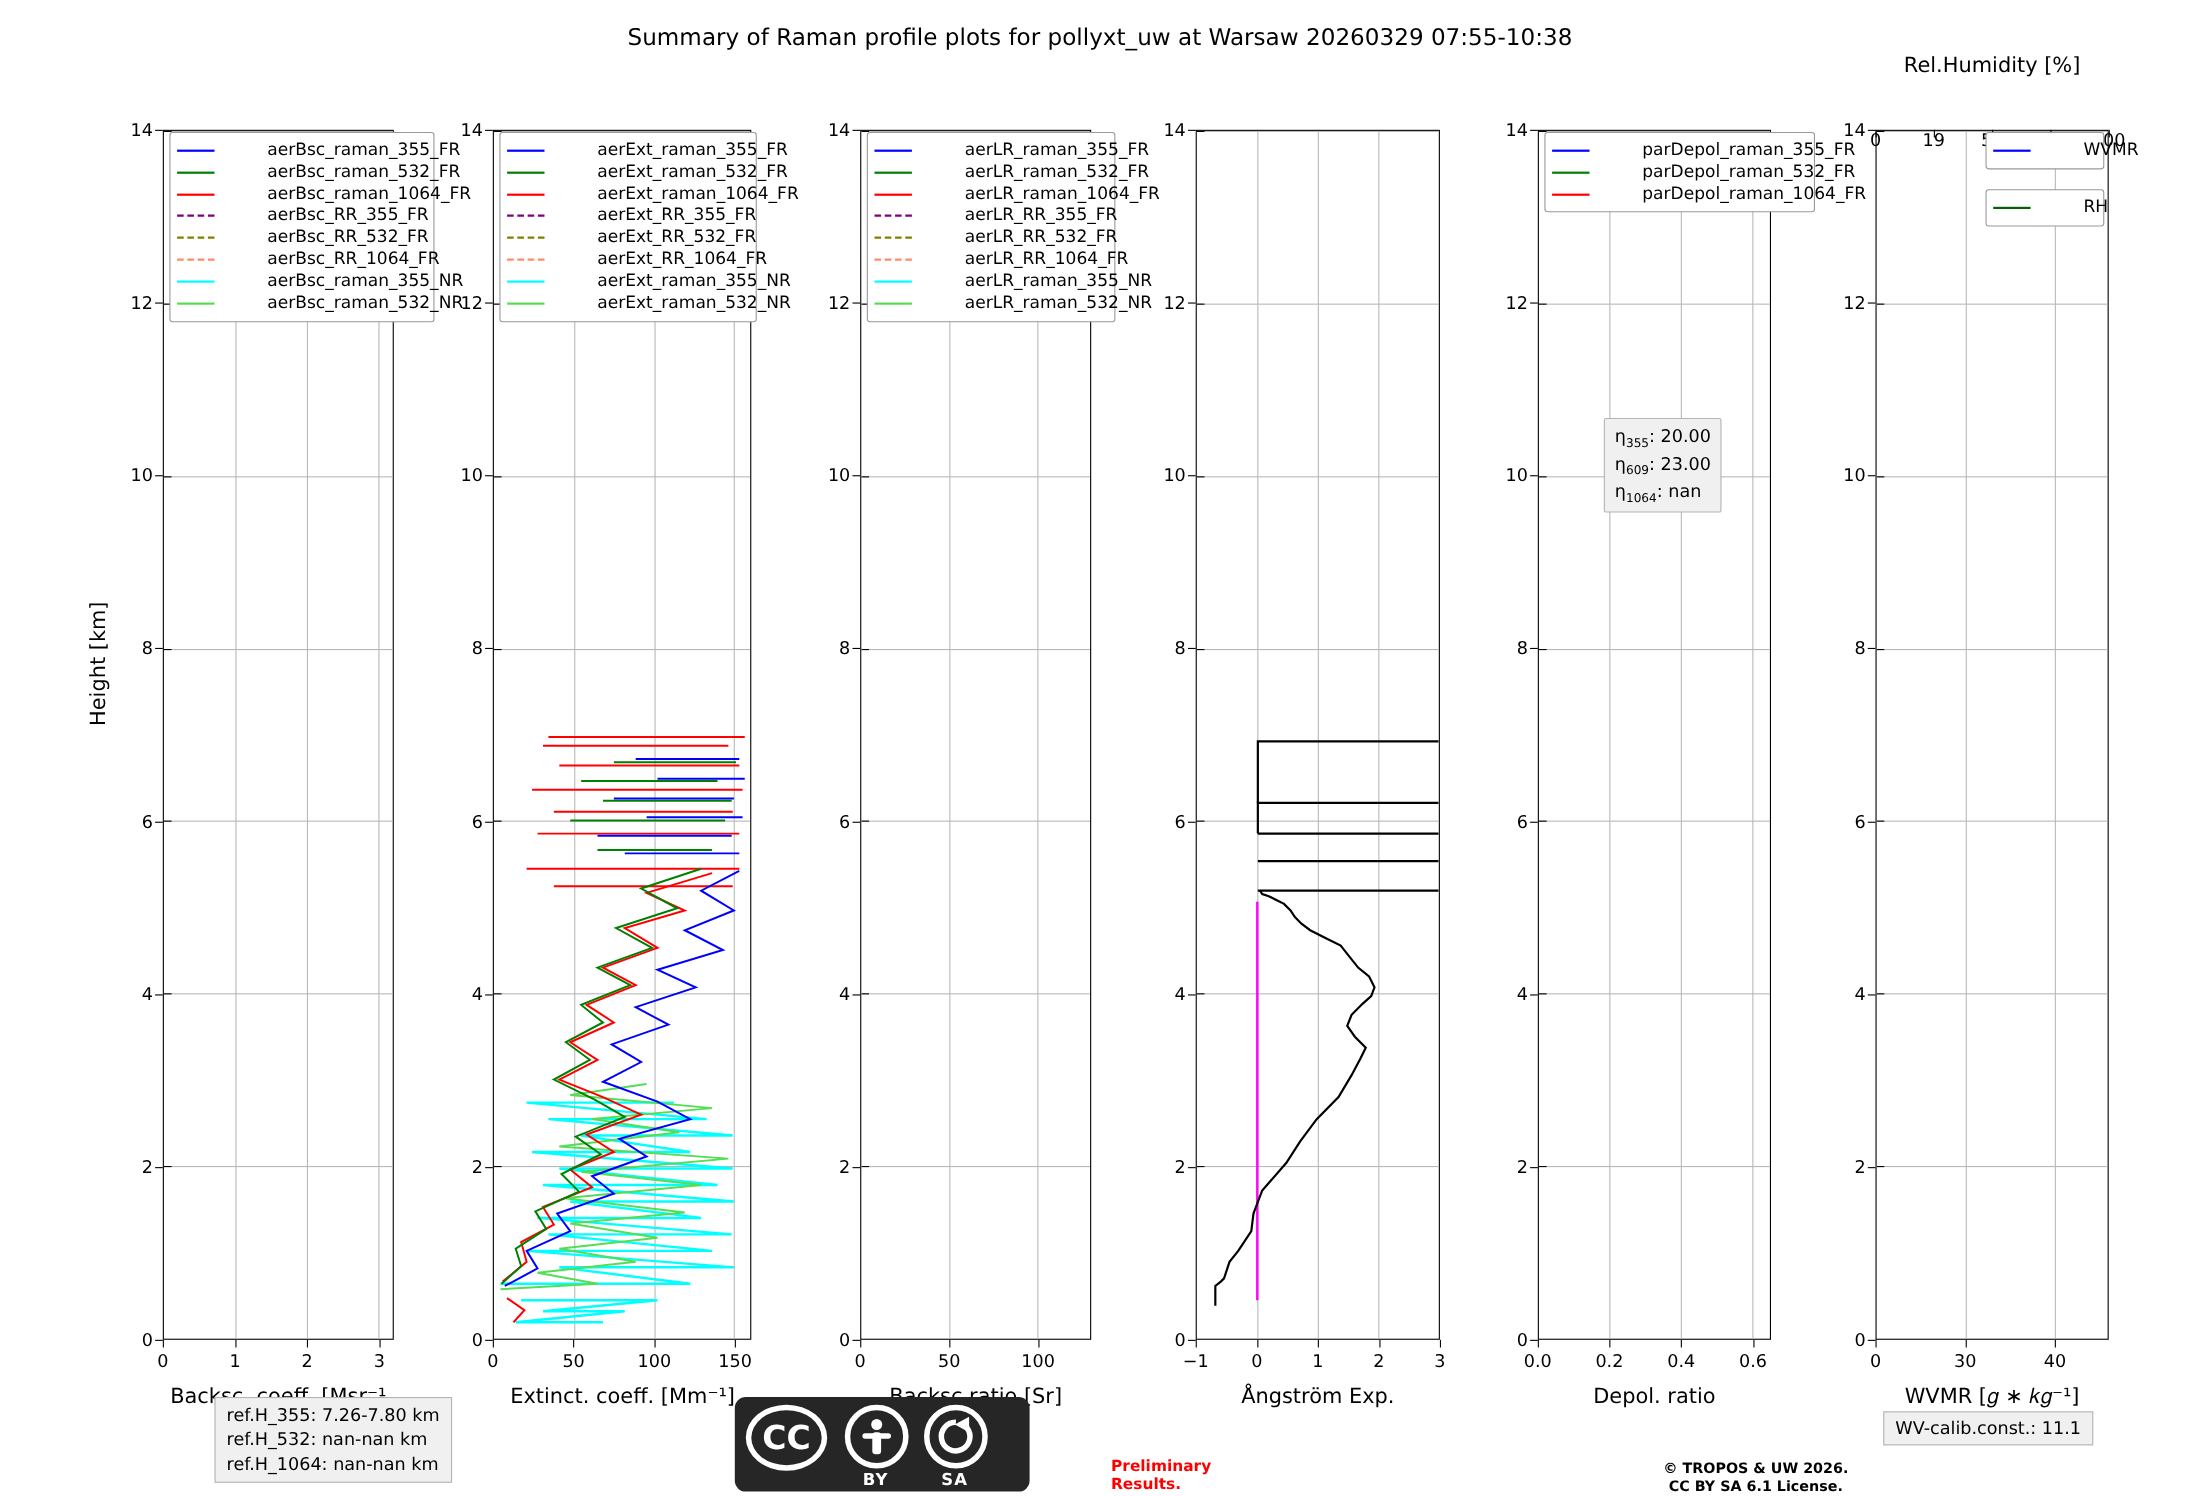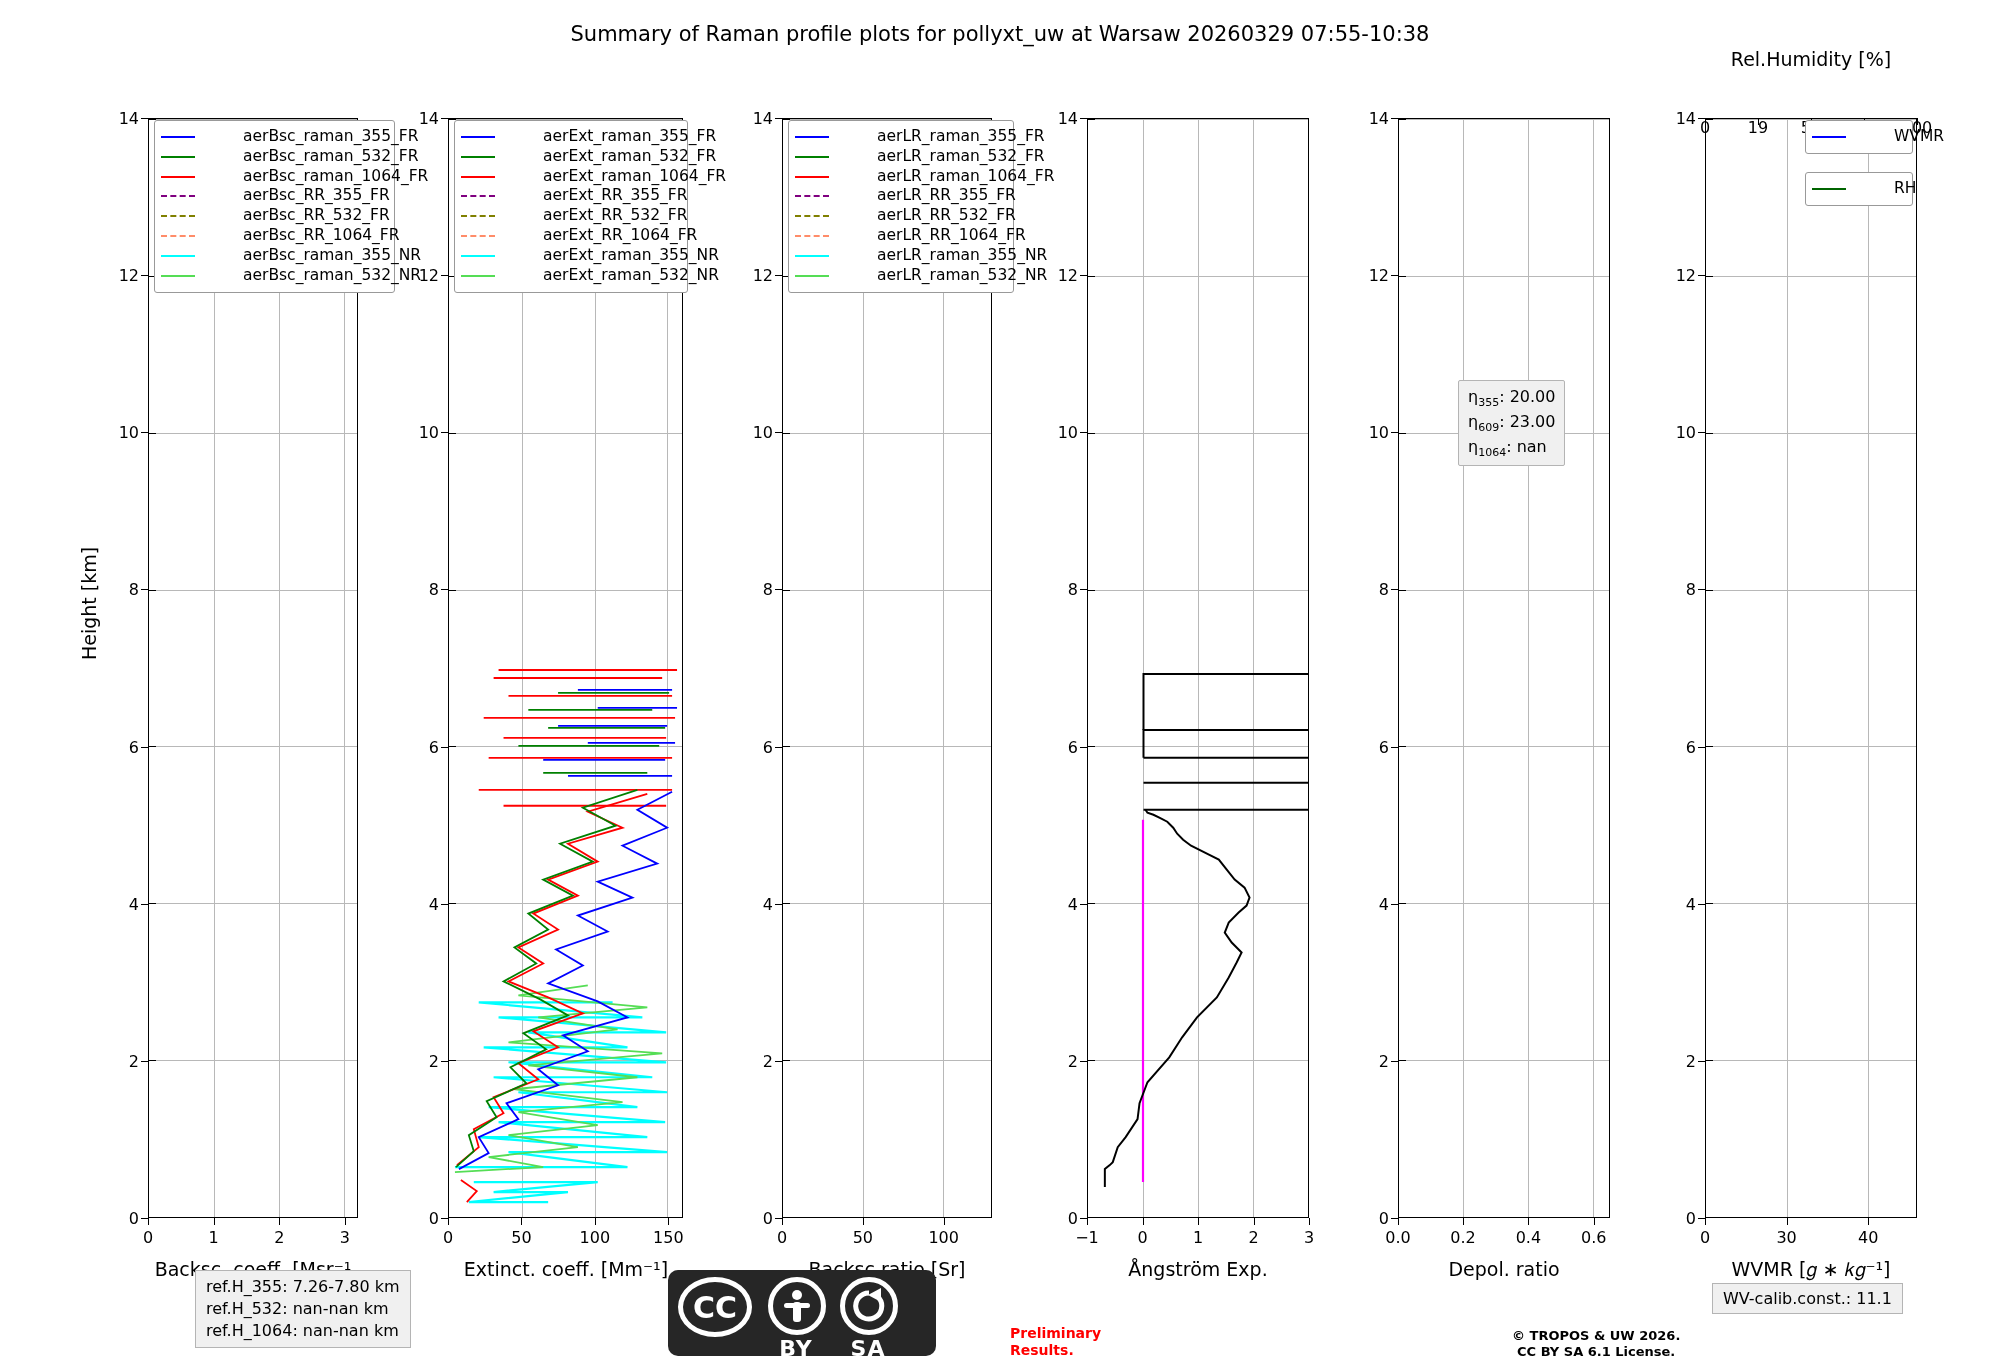--- a/index.html
+++ b/index.html
@@ -224,21 +224,21 @@
     color: #ffffff;
     font-weight: bold;
     text-align: center;
   }
   .cc-sub {
     position: absolute;
     top: 66px;
     width: 66px;
     text-align: center;
     color: #ffffff;
-    font-size: 22px;
+    font-size: 15px;
     font-weight: bold;
     letter-spacing: 1px;
   }
   svg.curves {
     position: absolute;
     left: 0;
     top: 0;
     width: 100%;
     height: 100%;
   }
@@ -645,20 +645,34 @@
   <div class="xtick-mark" style="left:0%; top:1108px"></div>
   <div class="xtick-label" style="left:0%; top:1108px">0.0</div>
   <div class="xtick-mark" style="left:30.7%; top:1108px"></div>
   <div class="xtick-label" style="left:30.7%; top:1108px">0.2</div>
   <div class="xtick-mark" style="left:61.5%; top:1108px"></div>
   <div class="xtick-label" style="left:61.5%; top:1108px">0.4</div>
   <div class="xtick-mark" style="left:92.3%; top:1108px"></div>
   <div class="xtick-label" style="left:92.3%; top:1108px">0.6</div>
   <div class="xlabel" style="left:-10px; width:232px;">Depol. ratio</div>
 
+  <div class="legend" style="width:230px;">
+    <div class="legend-row">
+        <span class="legend-swatch" style="border-top:2px solid #0000ff"></span>
+        <span class="legend-text">parDepol_raman_355_FR</span>
+      </div>
+    <div class="legend-row">
+        <span class="legend-swatch" style="border-top:2px solid #008000"></span>
+        <span class="legend-text">parDepol_raman_532_FR</span>
+      </div>
+    <div class="legend-row">
+        <span class="legend-swatch" style="border-top:2px solid #ff0000"></span>
+        <span class="legend-text">parDepol_raman_1064_FR</span>
+      </div>
+  </div>
 
   <div class="infobox" style="left:60px; top:270px;">
     <div><span>η</span><span class="sub">355</span>: <span>20.00</span></div>
     <div><span>η</span><span class="sub">609</span>: <span>23.00</span></div>
     <div><span>η</span><span class="sub">1064</span>: <span>nan</span></div>
   </div>
 </div>
 
 <div class="panel" style="left:1705px; width:212px;">
   <div class="plotbox">

